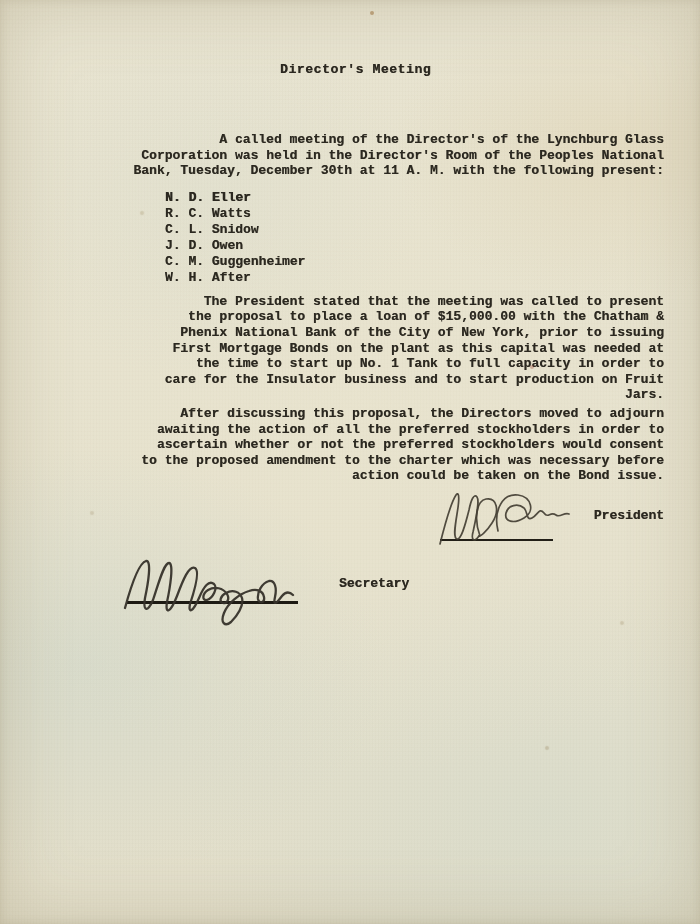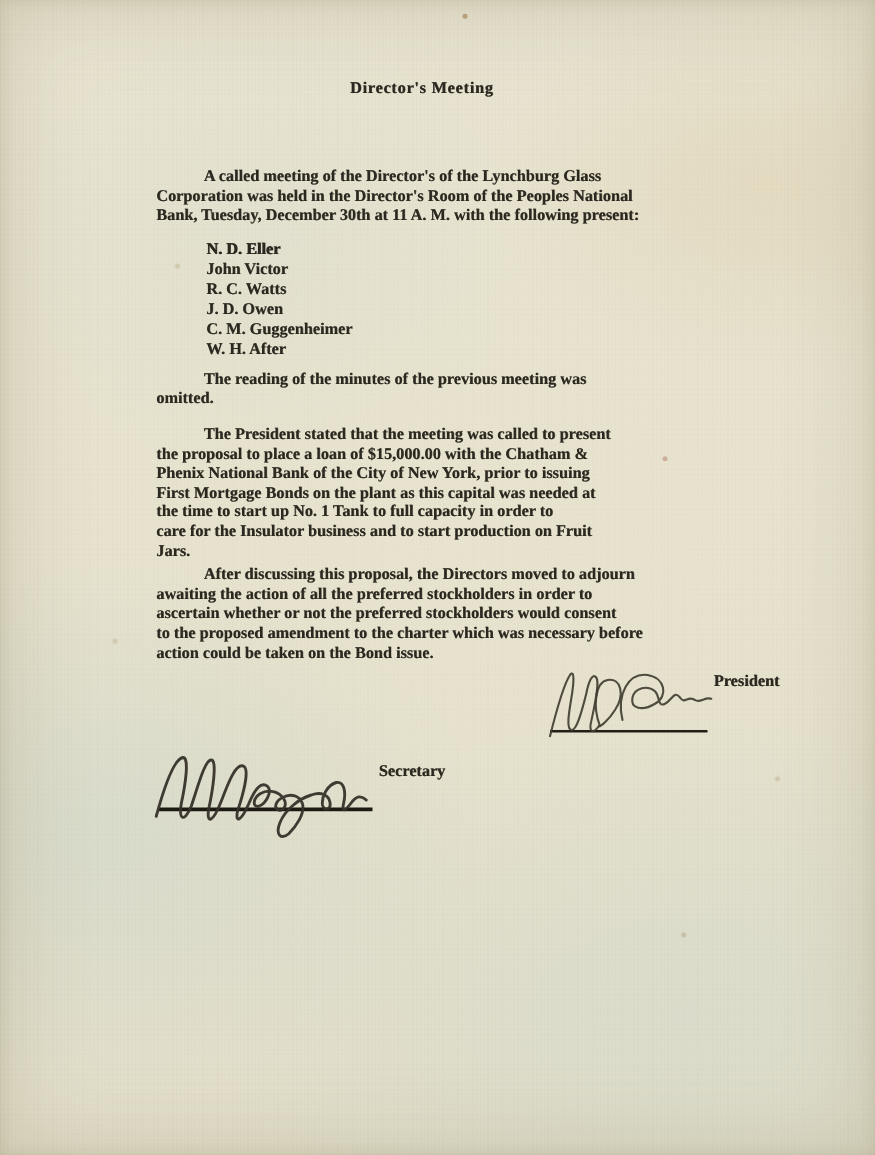--- a/index.html
+++ b/index.html
@@ -3,21 +3,21 @@
 <meta charset="utf-8">
 <style>
   html, body { margin: 0; padding: 0; }
   body {
     width: 700px; height: 924px; overflow: hidden;
     background: #d8d3bd;
   }
   .paper {
     position: relative;
     width: 700px; height: 924px;
-    font-family: Liberation Serif, serif;
+    font-family: Liberation Mono, monospace;
     font-weight: bold;
     font-size: 13px;
     color: #2b2820;
     background:
       radial-gradient(ellipse 320px 220px at 88% 16%, rgba(219,203,166,0.35), transparent 70%),
       radial-gradient(ellipse 420px 300px at 12% 72%, rgba(188,206,199,0.30), transparent 72%),
       radial-gradient(ellipse 520px 340px at 78% 88%, rgba(196,211,201,0.28), transparent 72%),
       radial-gradient(ellipse 300px 260px at 30% 22%, rgba(210,216,204,0.25), transparent 70%),
       radial-gradient(ellipse 620px 460px at 50% 45%, rgba(235,229,206,0.5), transparent 80%),
       repeating-linear-gradient(90deg, rgba(172,166,138,0.05) 0 1px, rgba(0,0,0,0) 1px 3px),
@@ -44,35 +44,36 @@
   .doc-title {
     font-size: 13px; font-weight: bold;
     letter-spacing: 0.6px;
     margin: 0 0 55px 155px;
     text-shadow: 0.4px 0 0 rgba(35,30,22,0.75);
   }
   .para {
     margin: 0; white-space: pre;
     line-height: 15.6px;
     text-shadow: 0.35px 0 0 rgba(40,35,25,0.6);
+    text-align: right;
   }
   .indent { text-indent: 38px; }
   .opening     { margin-bottom: 11px; }
   .attendees   { list-style: none; margin: 0 0 8px 40px; padding: 0; }
   .attendees li {
     line-height: 16px;
     text-shadow: 0.35px 0 0 rgba(40,35,25,0.6);
   }
   .attendees li:first-child { text-shadow: 0.6px 0 0 rgba(25,22,16,0.9); }
   .minutes     { margin-bottom: 13px; }
   .proposal    { margin-bottom: 3px; }
   .adjournment { margin-bottom: 9px; }
   .closing     { margin-bottom: 22px; }
 
-  .sig-row { display: flex; align-items: flex-start; }
+  .sig-row { display: flex; align-items: center; gap: 36px; }
   .sig-row.president { margin-left: 315px; }
   .sig-row.secretary { margin-left: 2px; margin-top: 24px; }
   .sig-line-wrap { position: relative; }
   .president .sig-line-wrap {
     width: 126px; height: 46px;
     border-bottom: 2.5px solid #221f17;
   }
   .secretary .sig-line-wrap {
     width: 171px; height: 36px;
     border-bottom: 3px solid #1d1a13;
@@ -96,29 +97,27 @@
   <div class="content">
 
     <h1 class="doc-title">Director's Meeting</h1>
 
     <p class="para indent opening">A called meeting of the Director's of the Lynchburg Glass
 Corporation was held in the Director's Room of the Peoples National
 Bank, Tuesday, December 30th at 11 A. M. with the following present:</p>
 
     <ul class="attendees">
       <li>N. D. Eller</li>
-      <li>John Victor</li>
       <li>R. C. Watts</li>
+      <li>C. L. Snidow</li>
       <li>J. D. Owen</li>
       <li>C. M. Guggenheimer</li>
       <li>W. H. After</li>
     </ul>
 
-    <p class="para indent minutes">The reading of the minutes of the previous meeting was
-omitted.</p>
 
     <p class="para indent proposal">The President stated that the meeting was called to present
 the proposal to place a loan of $15,000.00 with the Chatham &amp;
 Phenix National Bank of the City of New York, prior to issuing
 First Mortgage Bonds on the plant as this capital was needed at
 the time to start up No. 1 Tank to full capacity in order to
 care for the Insulator business and to start production on Fruit
 Jars.</p>
 
     <p class="para indent adjournment">After discussing this proposal, the Directors moved to adjourn

